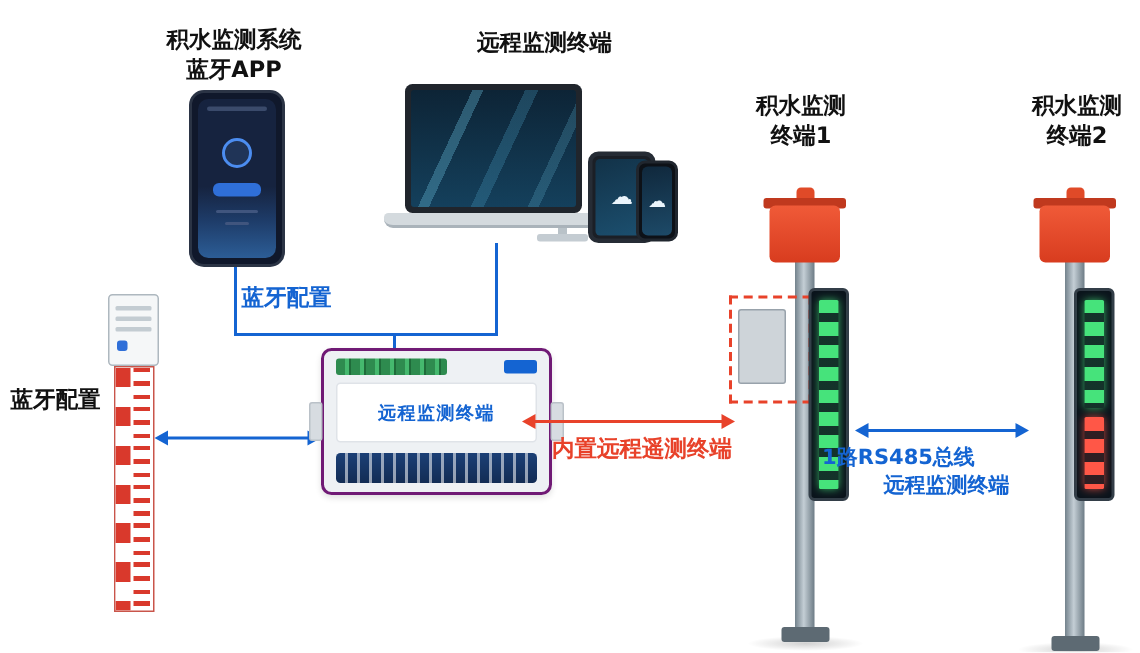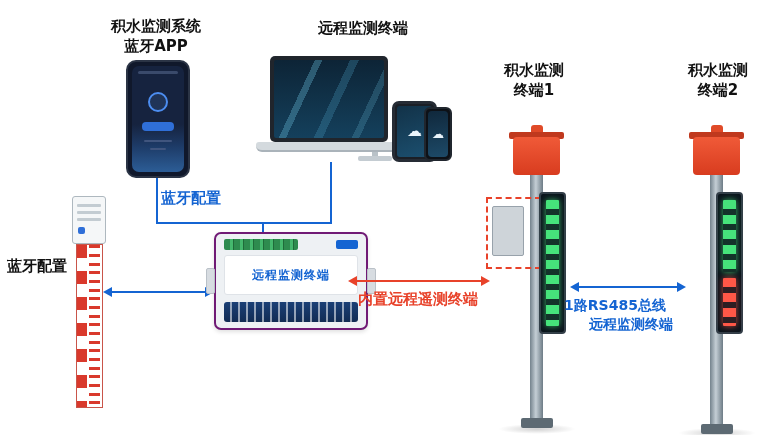--- a/index.html
+++ b/index.html
@@ -176,21 +176,21 @@
     <div class="logo"></div>
     <div class="plate">
       <span>远程监测终端</span>
     </div>
     <div class="strip"></div>
   </div>
 
   <div class="hline red" style="left:356px;top:280px;width:130px;"></div>
   <div class="tri l-red" style="left:348px;top:276px;"></div>
   <div class="tri r-red" style="left:481px;top:276px;"></div>
-  <div class="lbl red" style="left:348px;top:289px;width:140px;">
+  <div class="lbl red" style="left:348px;top:289px;width:140px;text-align:right;">
     <span>内置远程遥测终端</span>
   </div>
 
   <div class="lbl" style="left:494px;top:60px;width:80px;">
     <span>积水监测</span><br>
     <span>终端1</span>
   </div>
   <div class="pole-shadow" style="left:498px;top:424px;"></div>
   <div class="pole" style="left:530px;top:170px;height:252px;"></div>
   <div class="beacon-knob" style="left:531px;top:125px;"></div>
@@ -199,21 +199,21 @@
   <div class="ctrl-box"></div>
   <div class="dashed-box"></div>
   <div class="led" style="left:539px;top:192px;">
     <div class="seg green" style="top:6px;height:126px;"></div>
   </div>
   <div class="pole-base" style="left:521px;top:418px;"></div>
 
   <div class="hline" style="left:578px;top:286px;width:104px;"></div>
   <div class="tri l-blue" style="left:570px;top:282px;"></div>
   <div class="tri r-blue" style="left:677px;top:282px;"></div>
-  <div class="lbl blue small" style="left:556px;top:296px;width:118px;">
+  <div class="lbl blue small" style="left:540px;top:296px;width:118px;">
     <span>1路RS485总线</span>
   </div>
   <div class="lbl blue small" style="left:572px;top:315px;width:118px;">
     <span>远程监测终端</span>
   </div>
 
   <div class="lbl" style="left:678px;top:60px;width:80px;">
     <span>积水监测</span><br>
     <span>终端2</span>
   </div>

